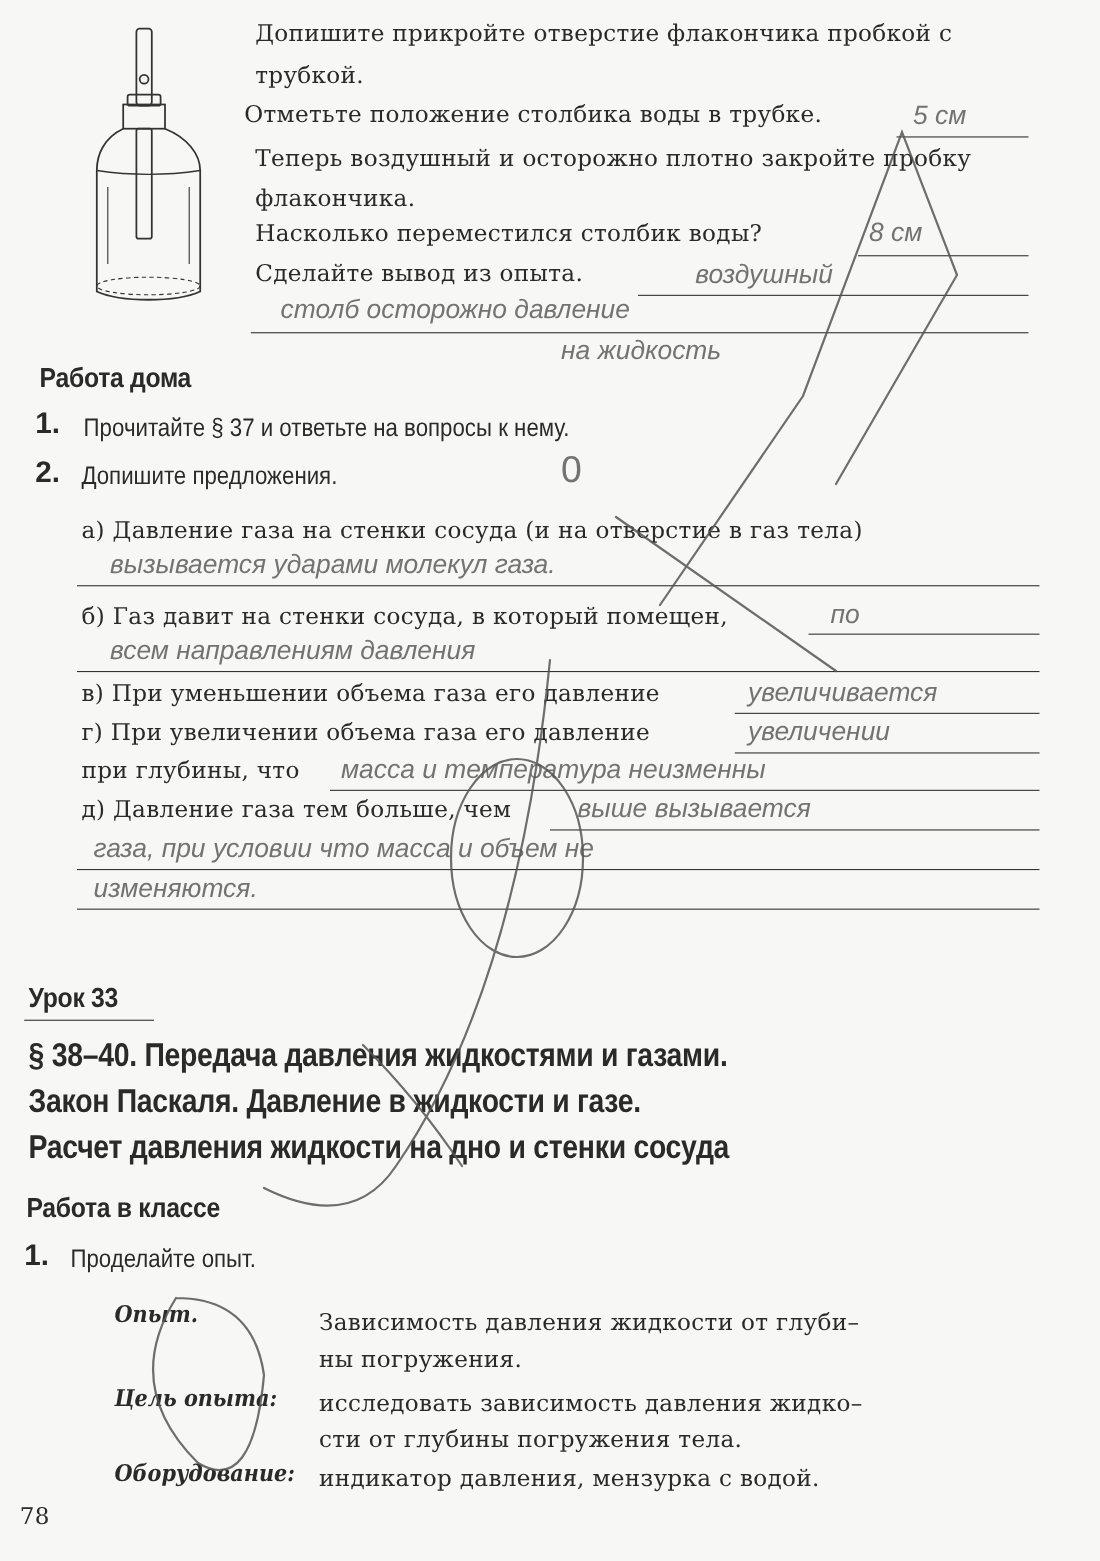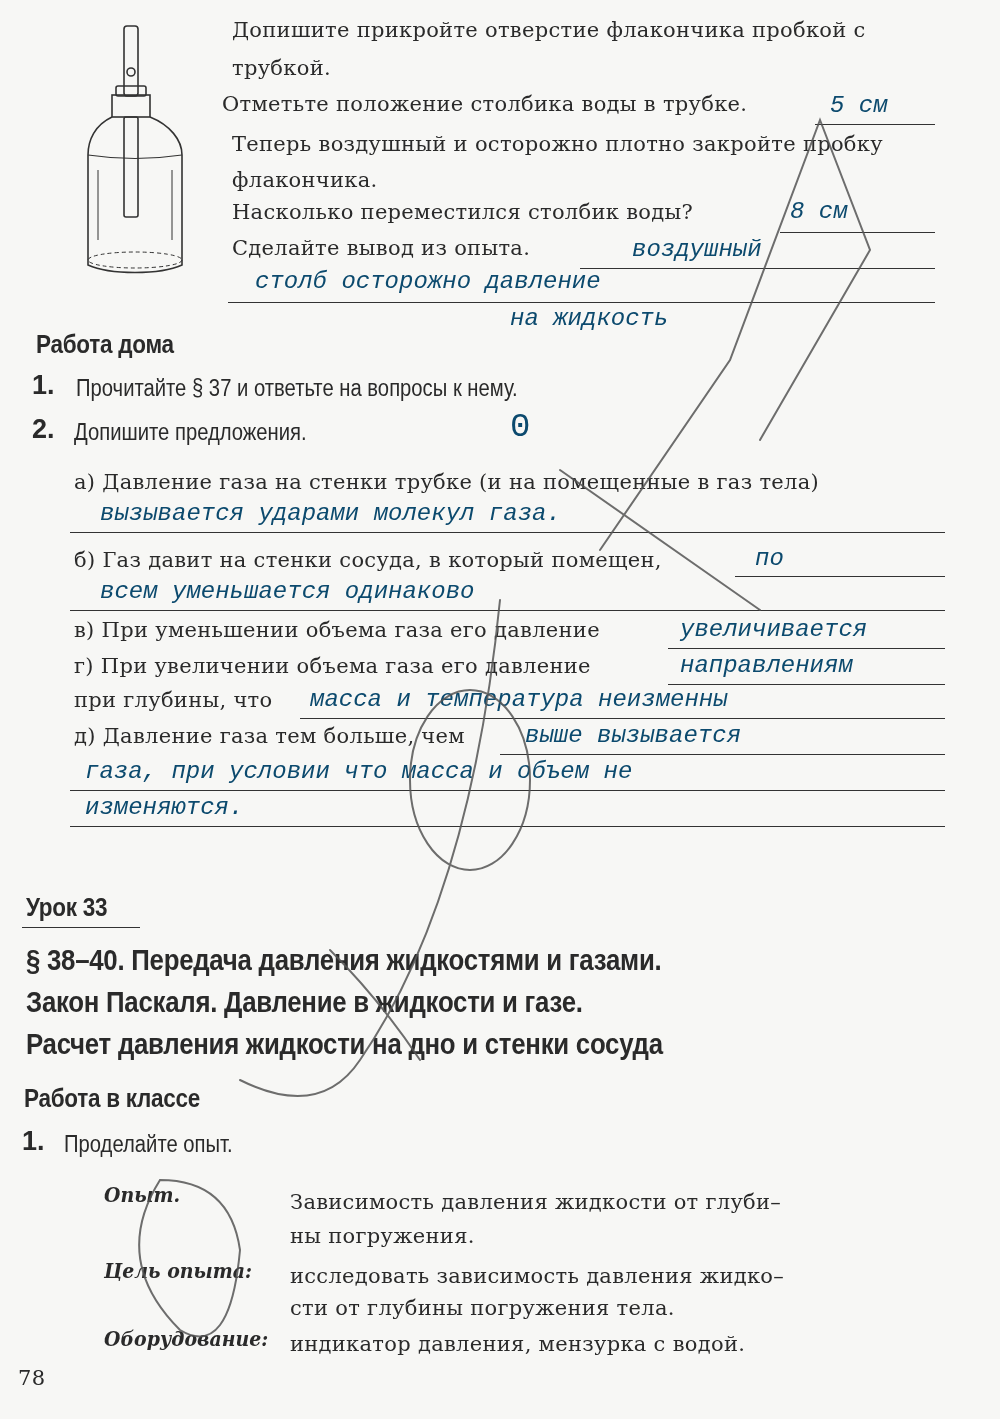--- a/index.html
+++ b/index.html
@@ -1,19 +1,19 @@
 <!DOCTYPE html>
 <html><head>
   <meta charset="utf-8">
   <style>
     html, body { margin:0; padding:0; }
     body { width:1000px; height:1419px; background:#f7f7f5; position:relative; overflow:hidden; color:#2a2a2a; }
     .serif { font-family: "DejaVu Serif", "Liberation Serif", serif; }
     .sans { font-family: "Liberation Sans", "DejaVu Sans", sans-serif; }
-    .hand { font-family: Liberation Mono, monospace; font-style: italic; color:#0c4a6e; }
+    .hand { font-family: Liberation Sans, sans-serif; font-style: italic; color:#737373; }
     .abs { position:absolute; white-space:nowrap; }
     .t { font-size:21px; letter-spacing:0.3px; }
     .line { position:absolute; height:0; border-top:1.5px solid #333; }
     .h2 { font-size:25px; font-weight:bold; letter-spacing:-0.3px; transform:scaleX(0.9); transform-origin:left; }
     .task { font-size:23px; transform:scaleX(0.88); transform-origin:left; }
     .num { font-weight:bold; font-size:27px; }
     .hw { font-size:24px; }
     .title { font-size:30px; font-weight:bold; transform:scaleX(0.86); transform-origin:left; letter-spacing:-0.3px; }
     .label-it { font-family:"DejaVu Serif", serif; font-style:italic; font-weight:bold; font-size:21px; transform:scaleX(0.9); transform-origin:left; }
     svg.overlay { position:absolute; left:0; top:0; pointer-events:none; }
@@ -53,37 +53,37 @@
 <div class="abs hand hw" style="left:255px;top:268px">столб осторожно давление</div>
 <div class="abs hand hw" style="left:510px;top:305px">на жидкость</div>
 
 <div class="abs sans h2" style="left:36px;top:330px">Работа дома</div>
 <div class="abs sans num" style="left:32px;top:370px">1.</div>
 <div class="abs sans task" style="left:76px;top:375px">Прочитайте § 37 и ответьте на вопросы к нему.</div>
 <div class="abs sans num" style="left:32px;top:414px">2.</div>
 <div class="abs sans task" style="left:74px;top:419px">Допишите предложения.</div>
 <div class="abs hand" style="left:510px;top:408px;font-size:34px;font-style:normal">0</div>
 
-<div class="abs serif t" style="left:74px;top:470px">а) Давление газа на стенки трубке (и на помещенные в газ тела)</div>
+<div class="abs serif t" style="left:74px;top:470px">а) Давление газа на стенки сосуда (и на отверстие в газ тела)</div>
 <div class="line" style="left:70px;top:532px;width:875px"></div>
 <div class="abs hand hw" style="left:100px;top:500px">вызывается ударами молекул газа.</div>
 
 <div class="abs serif t" style="left:74px;top:548px">б) Газ давит на стенки сосуда, в который помещен,</div>
 <div class="line" style="left:735px;top:576px;width:210px"></div>
 <div class="abs hand hw" style="left:755px;top:545px">по</div>
 <div class="line" style="left:70px;top:610px;width:875px"></div>
-<div class="abs hand hw" style="left:100px;top:578px">всем уменьшается одинаково</div>
+<div class="abs hand hw" style="left:100px;top:578px">всем направлениям давления</div>
 
 <div class="abs serif t" style="left:74px;top:618px">в) При уменьшении объема газа его давление</div>
 <div class="line" style="left:668px;top:648px;width:277px"></div>
 <div class="abs hand hw" style="left:680px;top:616px">увеличивается</div>
 
 <div class="abs serif t" style="left:74px;top:654px">г) При увеличении объема газа его давление</div>
 <div class="line" style="left:668px;top:684px;width:277px"></div>
-<div class="abs hand hw" style="left:680px;top:652px">направлениям</div>
+<div class="abs hand hw" style="left:680px;top:652px">увеличении</div>
 
 <div class="abs serif t" style="left:74px;top:688px">при глубины, что</div>
 <div class="line" style="left:300px;top:718px;width:645px"></div>
 <div class="abs hand hw" style="left:310px;top:686px">масса и температура неизменны</div>
 
 <div class="abs serif t" style="left:74px;top:724px">д) Давление газа тем больше, чем</div>
 <div class="line" style="left:500px;top:754px;width:445px"></div>
 <div class="abs hand hw" style="left:525px;top:722px">выше вызывается</div>
 <div class="line" style="left:70px;top:790px;width:875px"></div>
 <div class="abs hand hw" style="left:85px;top:758px">газа, при условии что масса и объем не</div>

